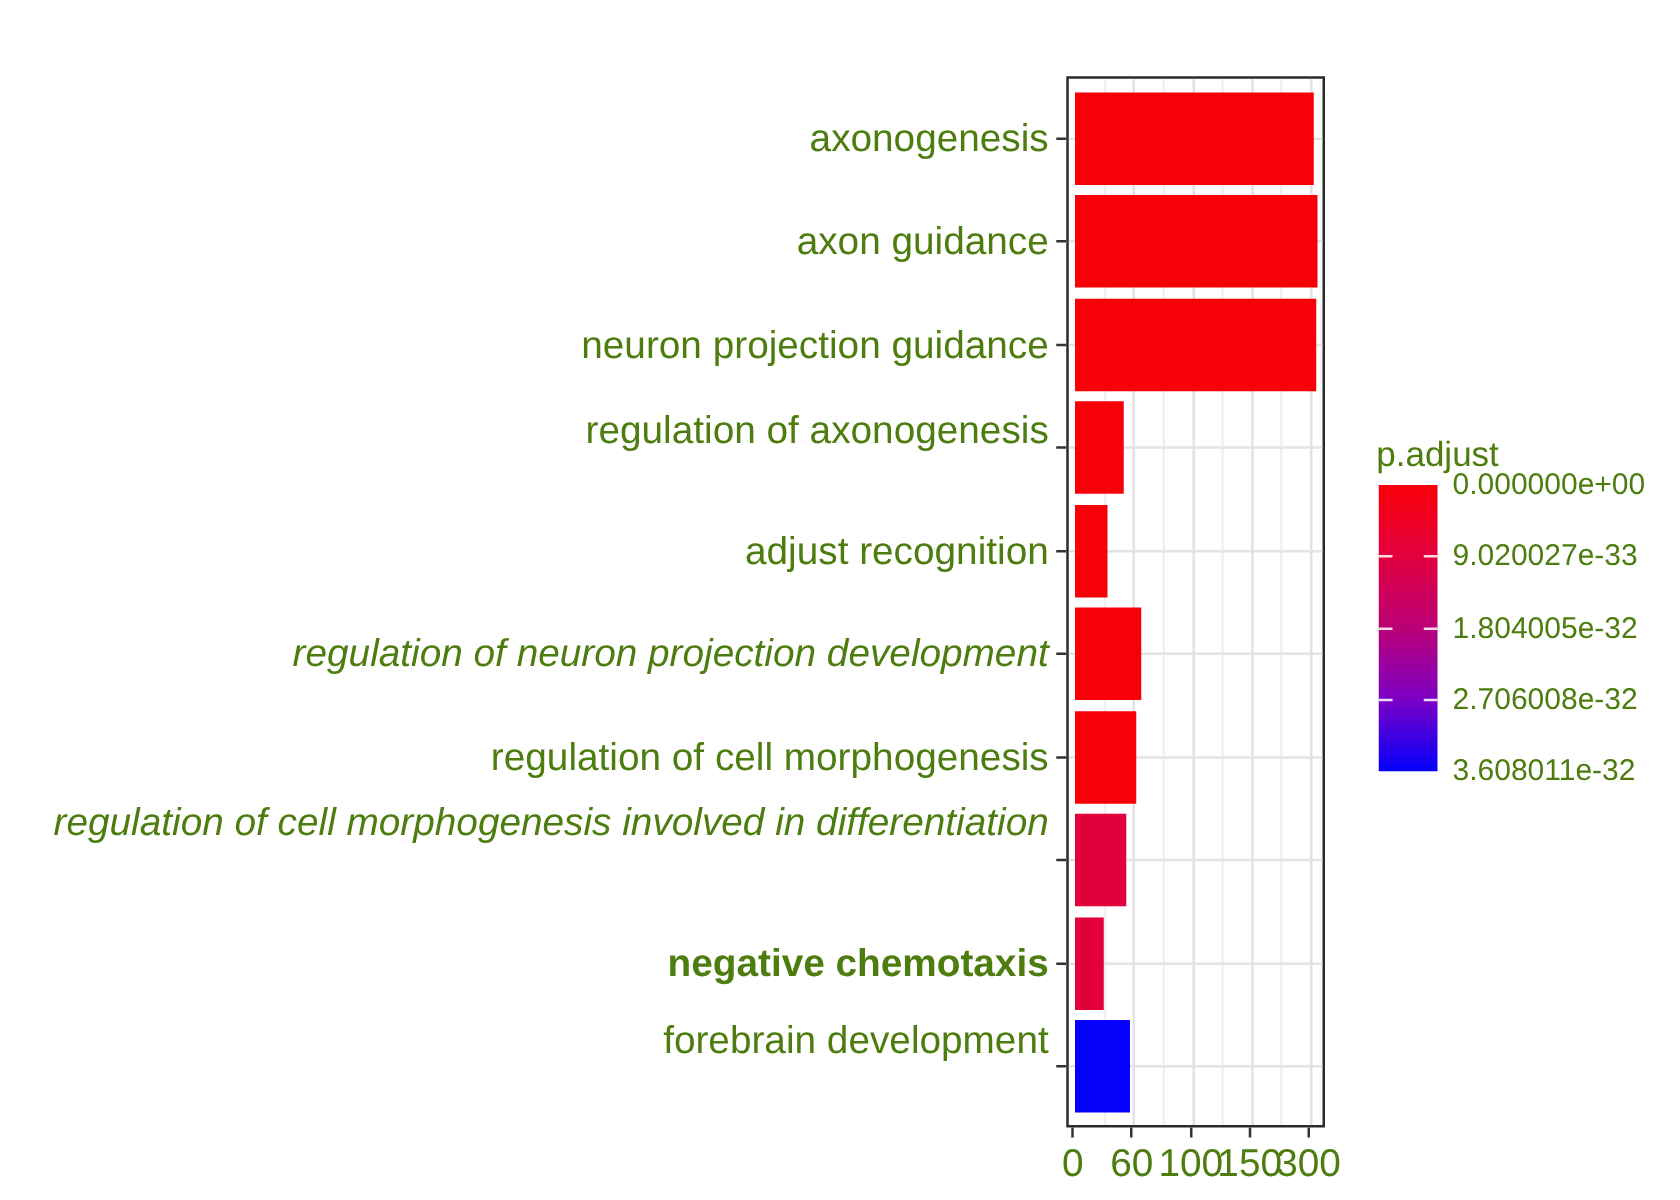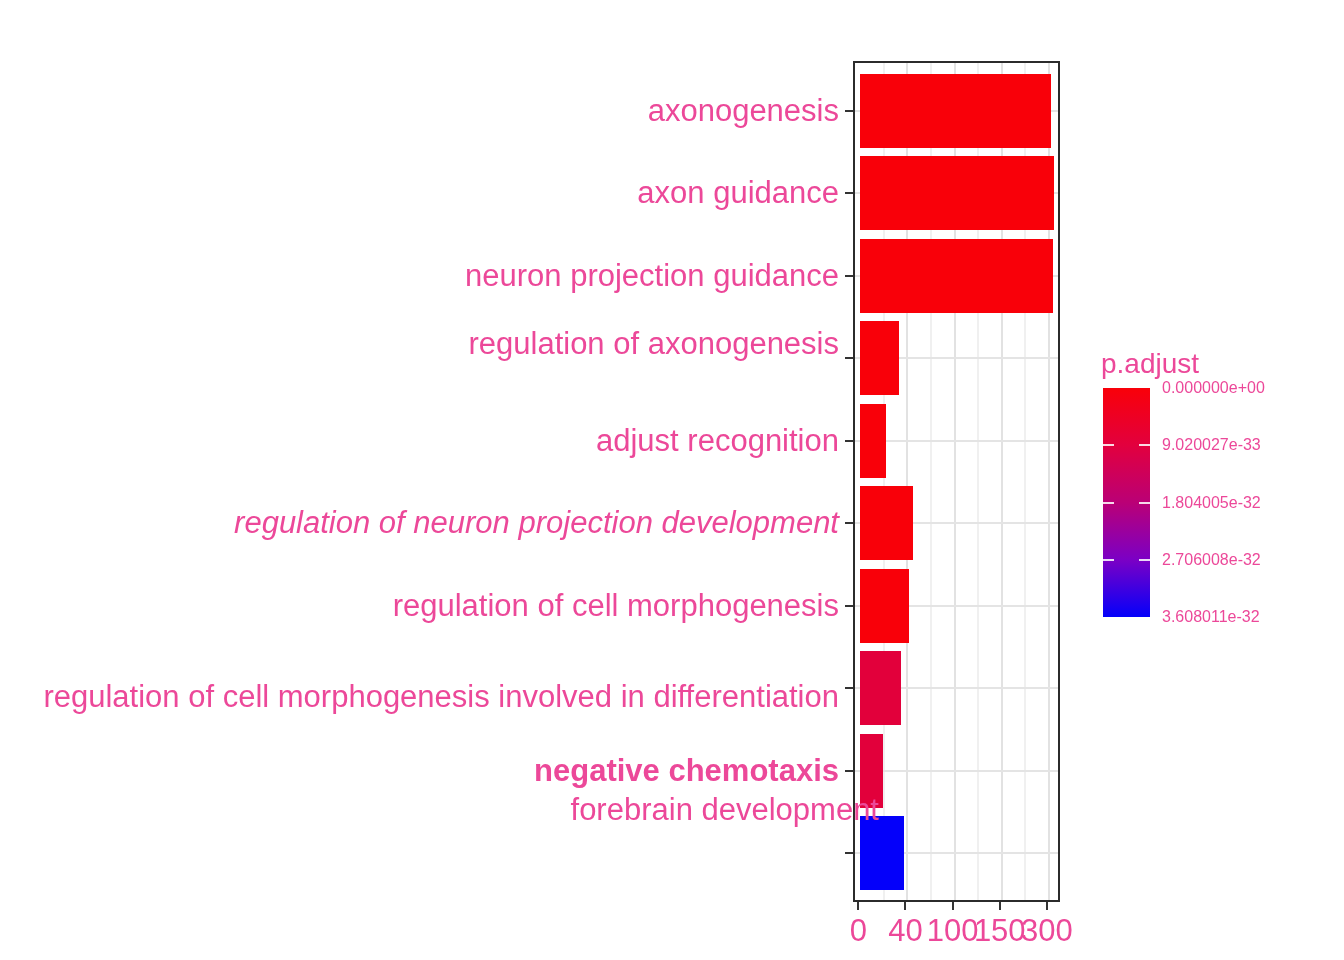--- a/index.html
+++ b/index.html
@@ -1,18 +1,18 @@
 <!DOCTYPE html>
 <html><head>
 <meta charset="utf-8">
 <style>
   html,body{margin:0;padding:0;background:#fff;}
   #fig{
     position:relative;width:1344px;height:960px;background:#fff;overflow:hidden;
-    font-family:"Liberation Sans", sans-serif; color:#ec4899;
+    font-family:"Liberation Sans", sans-serif; color:#4d7c0f;
   }
   #panel{
     position:absolute;left:853px;top:61px;width:207px;height:841px;
     background:#fff;border:2px solid #2b2b2b;box-sizing:border-box;overflow:hidden;
   }
   .gl-v{position:absolute;top:0;height:100%;}
   .gl-v.major{width:2px;background:#e2e2e2;}
   .gl-v.minor{width:2px;background:#f0f0f0;}
   .gl-h{position:absolute;height:2px;background:#e4e4e4;left:0;width:100%;}
   .bar{position:absolute;height:74px;}
@@ -28,21 +28,21 @@
   }
   #legend-title{
     position:absolute;left:1101px;top:348px;font-size:28px;line-height:32px;
   }
   #colorbar{
     position:absolute;left:1103px;top:388px;width:47px;height:229px;
   }
   .cbar-tick{position:absolute;height:2px;width:11px;background:rgba(255,255,255,.85);}
   .leg-lab{
     position:absolute;left:1162px;height:28px;line-height:28px;
-    font-size:16px;white-space:nowrap;
+    font-size:24px;white-space:nowrap;
   }
 </style>
 </head>
 <body>
 
 <div id="fig">
   <div id="panel">
     <div id="gridlines">
         <div class="gl-v minor" style="left: 27.875px;"></div>
         <div class="gl-v minor" style="left: 75.025px;"></div>
@@ -85,31 +85,31 @@
       <div class="ylab" style="top: 256.6px;">neuron projection guidance</div>
       <div class="ytick" style="left: 845px; top: 357.15px;"></div>
       <div class="ylab" style="top: 325px;">regulation of axonogenesis</div>
       <div class="ytick" style="left: 845px; top: 439.7px;"></div>
       <div class="ylab" style="top: 421.7px;">adjust recognition</div>
       <div class="ytick" style="left: 845px; top: 522.25px;"></div>
       <div class="ylab" style="top: 504.25px; font-style: italic;">regulation of neuron projection development</div>
       <div class="ytick" style="left: 845px; top: 604.8px;"></div>
       <div class="ylab" style="top: 586.8px;">regulation of cell morphogenesis</div>
       <div class="ytick" style="left: 845px; top: 687.35px;"></div>
-      <div class="ylab" style="top: 678px;">regulation of cell morphogenesis involved in differentiation</div>
+      <div class="ylab" style="top: 639px; font-style: italic;">regulation of cell morphogenesis involved in differentiation</div>
       <div class="ytick" style="left: 845px; top: 769.9px;"></div>
       <div class="ylab" style="top: 751.9px; font-weight: bold;">negative chemotaxis</div>
       <div class="ytick" style="left: 845px; top: 852.45px;"></div>
-      <div class="ylab" style="top: 791px; padding-left: 40px;">forebrain development</div>
+      <div class="ylab" style="top: 813px;">forebrain development</div>
     </div>
   <div id="x-axis">
       <div class="xtick" style="left: 857.3px; top: 902px;"></div>
       <div class="xlab" style="left: 808.3px; top: 914px;">0</div>
       <div class="xtick" style="left: 904.45px; top: 902px;"></div>
-      <div class="xlab" style="left: 855.45px; top: 914px;">40</div>
+      <div class="xlab" style="left: 855.45px; top: 914px;">60</div>
       <div class="xtick" style="left: 951.6px; top: 902px;"></div>
       <div class="xlab" style="left: 902.6px; top: 914px;">100</div>
       <div class="xtick" style="left: 998.75px; top: 902px;"></div>
       <div class="xlab" style="left: 949.75px; top: 914px;">150</div>
       <div class="xtick" style="left: 1045.9px; top: 902px;"></div>
       <div class="xlab" style="left: 996.9px; top: 914px;">300</div>
     </div>
   <div id="legend">
     <div id="legend-title">p.adjust</div>
     <div id="colorbar" style="background: linear-gradient(rgb(249, 0, 9) 0%, rgb(226, 0, 62) 25%, rgb(186, 0, 118) 50%, rgb(123, 0, 197) 75%, rgb(4, 0, 250) 100%);">

